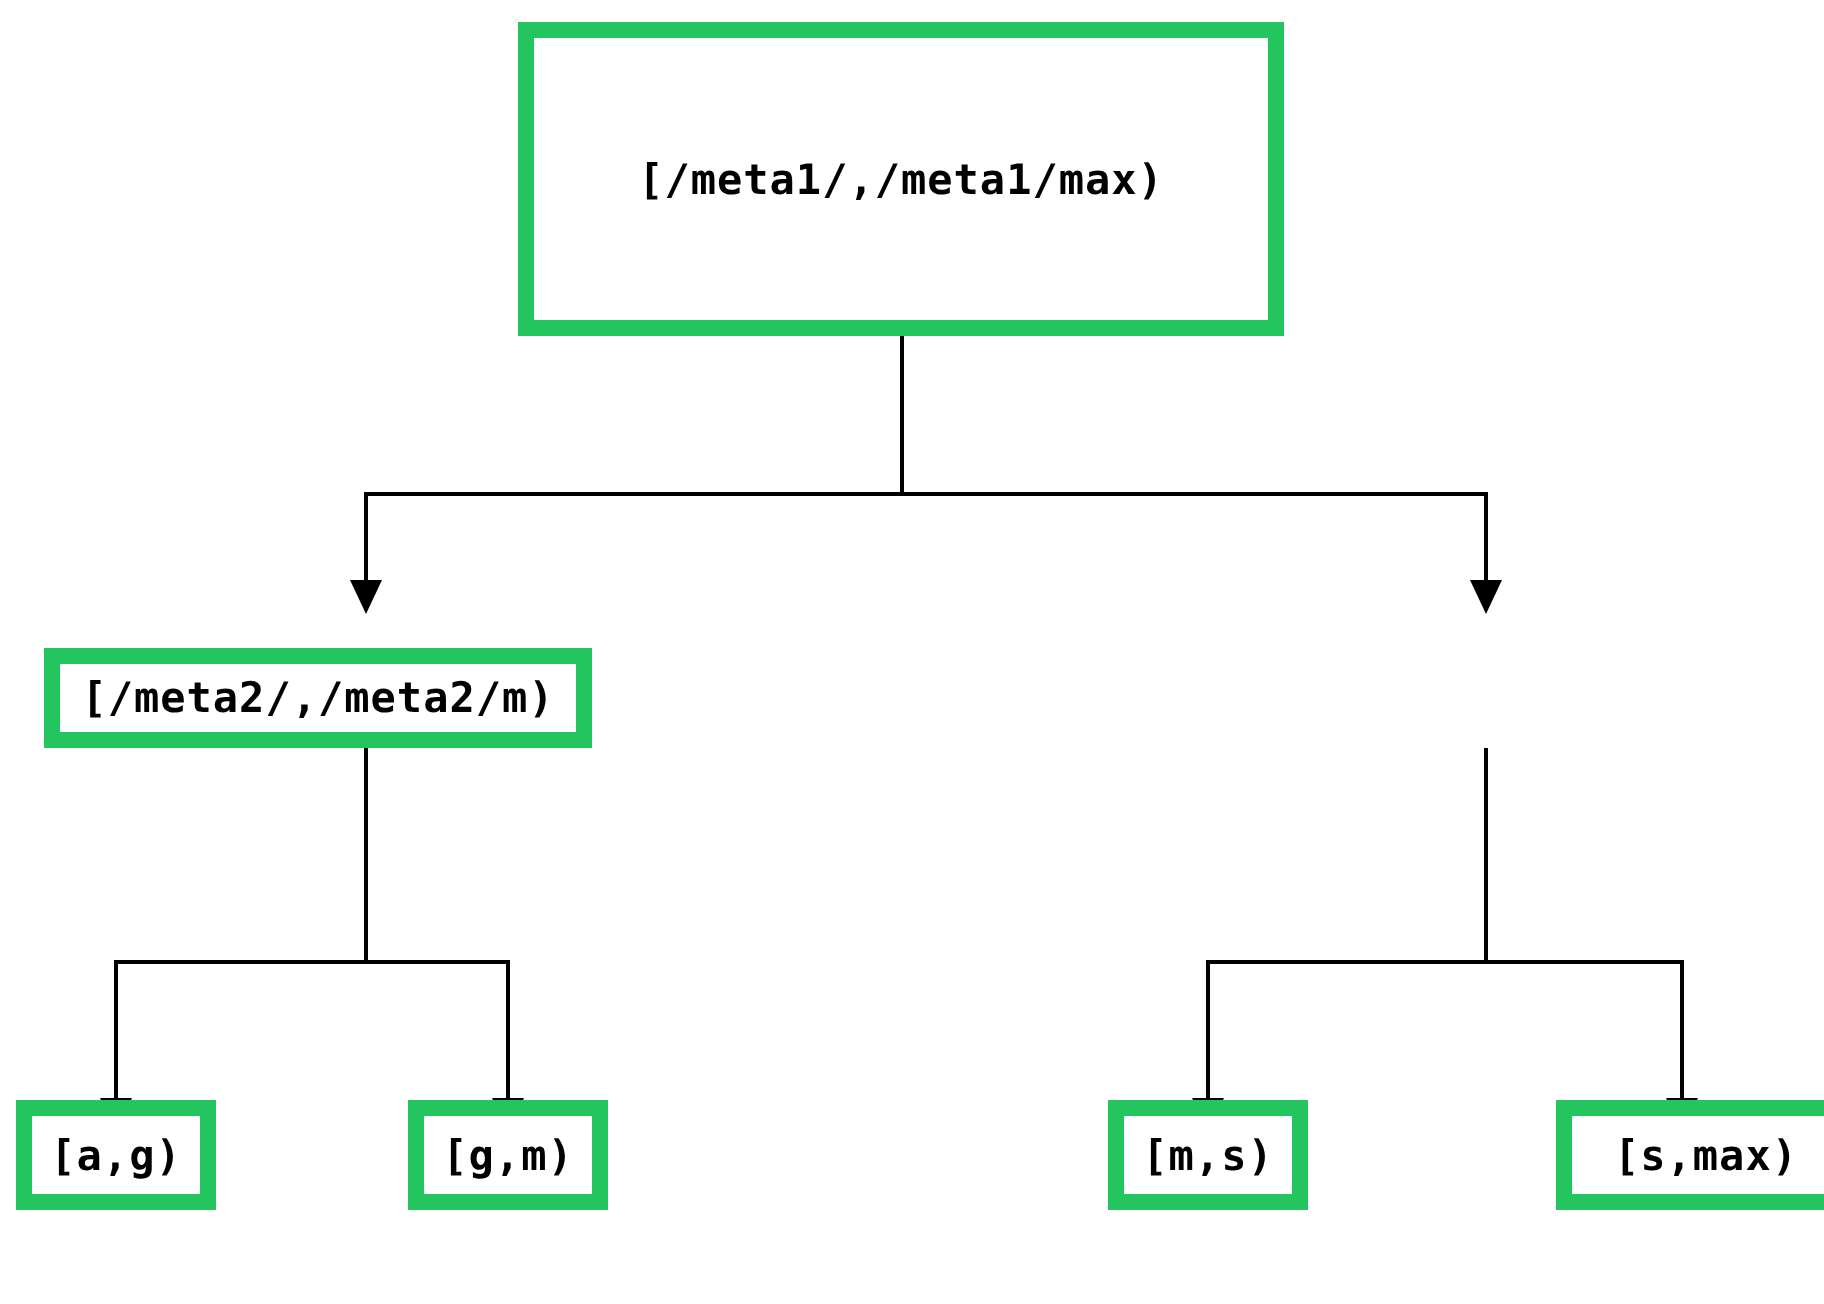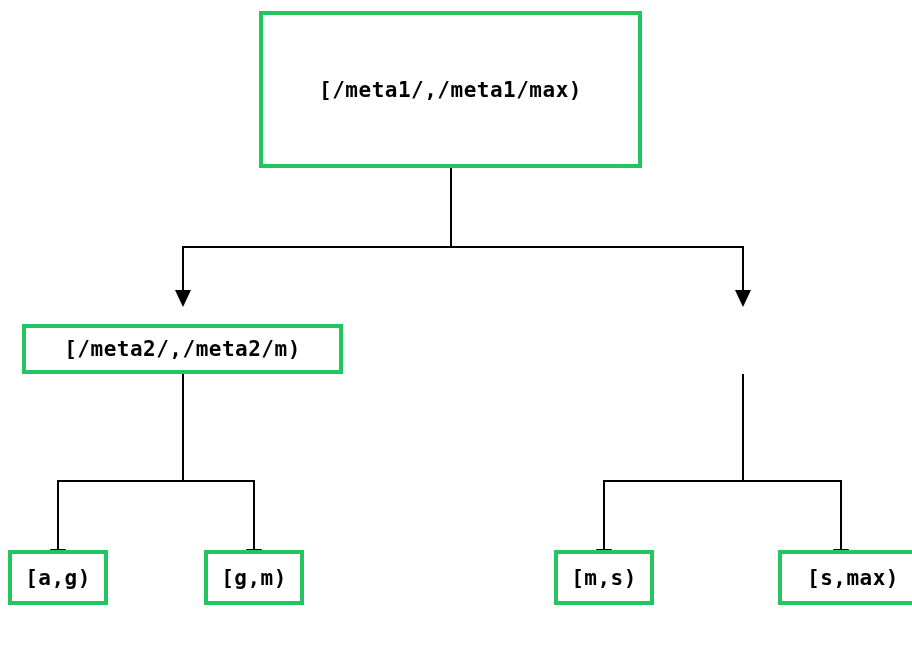--- a/index.html
+++ b/index.html
@@ -22,30 +22,30 @@
     width: 912px;
     height: 652px;
     pointer-events: none;
   }
   .node {
     position: absolute;
     display: flex;
     align-items: center;
     justify-content: center;
     box-sizing: border-box;
-    border: 4px solid #22c55e;
+    border: 8px solid #22c55e;
     background: #ffffff;
     color: #000000;
     font-size: 21px;
     font-weight: 700;
     white-space: pre;
     letter-spacing: 0.5px;
   }
   .node-root      { left: 259px; top: 11px;  width: 383px; height: 157px; }
-  .node-mid-left  { left: 22px;  top: 324px; width: 321px; height: 50px;  }
+  .node-mid-left  { left: 22px;  top: 324px; width: 274px; height: 50px;  }
   .node-mid-right { left: 582px; top: 324px; width: 321px; height: 50px;  }
   .node-leaf      { top: 550px;  height: 55px; }
   .node-leaf-ag   { left: 8px;   width: 100px; }
   .node-leaf-gm   { left: 204px; width: 100px; }
   .node-leaf-ms   { left: 554px; width: 100px; }
   .node-leaf-smax { left: 778px; width: 150px; }
 </style>
 </head>
 <body>
 

